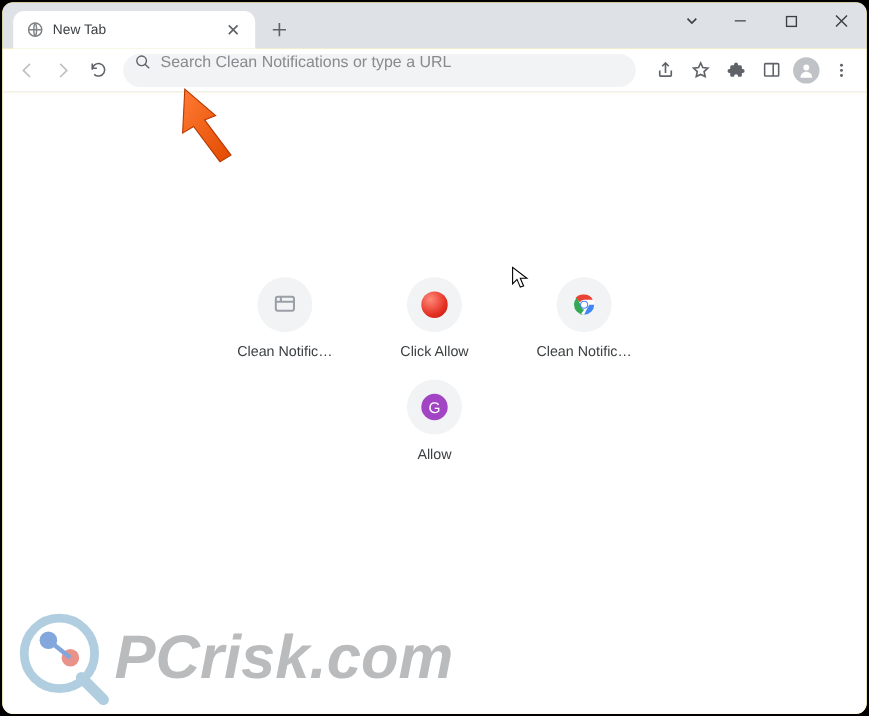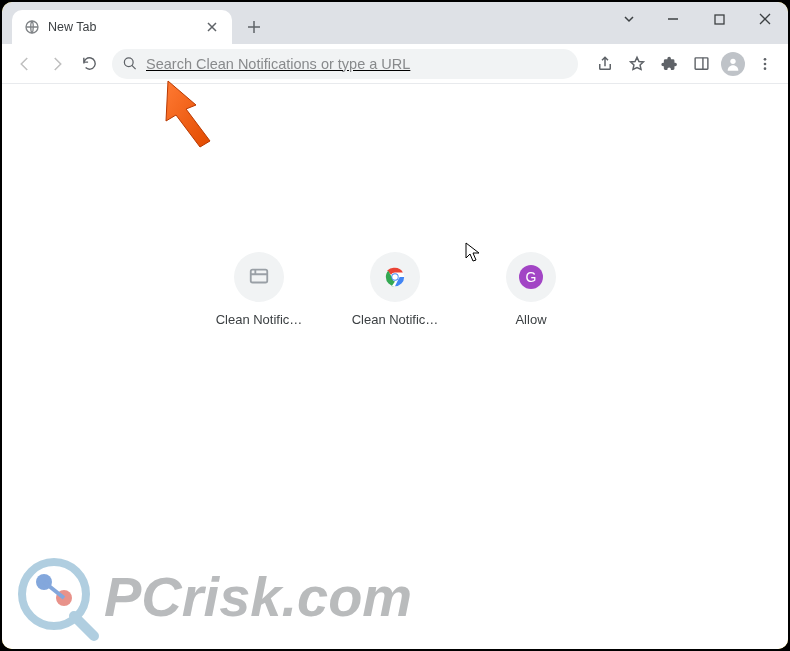--- a/index.html
+++ b/index.html
@@ -12,21 +12,21 @@
     .tab-title { font-size:12.5px; color:#3c4043; flex:1; white-space:nowrap; overflow:hidden; text-overflow:ellipsis; }
     .tab-close { width:16px;height:16px;display:flex;align-items:center;justify-content:center;border-radius:50%;cursor:pointer;color:#5f6368;}
     .newtab { width:28px;height:28px;margin-left:8px;margin-bottom:3px;border-radius:50%;display:flex;align-items:center;justify-content:center;cursor:pointer;color:#5f6368;}
     .win-controls { position:absolute; right:0; top:0; height:34px; display:flex; align-items:center; }
     .win-btn { width:46px;height:30px;display:flex;align-items:center;justify-content:center;cursor:pointer;color:#3c4043;}
     .tab-search { width:30px;height:30px;display:flex;align-items:center;justify-content:center;cursor:pointer;color:#5f6368;margin-right:6px;}
     
     .toolbar { height:40px; background:#fff; border-bottom:1px solid #e8eaed; display:flex; align-items:center; padding:0 8px; gap:2px;}
     .tbtn { width:30px;height:30px;border-radius:50%;display:flex;align-items:center;justify-content:center;color:#5f6368;cursor:pointer;}
     .tbtn.disabled{color:#bfbfbf;cursor:default;}
-    .omnibox { flex:1; height:30px; background:#f1f3f4; border-radius:15px; display:flex; align-items:center; padding:0 10px; gap:8px; margin:0 6px; cursor:text;text-decoration:underline;}
+    .omnibox { flex:1; height:30px; background:#f1f3f4; border-radius:15px; display:flex; padding:0 10px; gap:8px; margin:0 6px; cursor:text;}
     .omnibox svg{flex:0 0 16px;color:#5f6368;}
     .omnibox-text{font-size:14.5px;color:#888a8c;flex:1;}
     .tools-right{display:flex;align-items:center;gap:2px;margin-left:4px;}
     .avatar{width:24px;height:24px;border-radius:50%;background:#bfc3c8;display:flex;align-items:center;justify-content:center;}
     
     .content{flex:1;background:#fff;position:relative;}
     .shortcuts{position:absolute;top:168px;left:50%;transform:translateX(-50%);width:440px;display:flex;flex-wrap:wrap;justify-content:center;column-gap:24px;row-gap:18px;}
     .shortcut{width:112px;display:flex;flex-direction:column;align-items:center;cursor:pointer;}
     .sc-icon{width:50px;height:50px;border-radius:50%;background:#f1f3f4;display:flex;align-items:center;justify-content:center;margin-bottom:10px;}
     .sc-label{font-size:13px;color:#3c4043;text-align:center;white-space:nowrap;overflow:hidden;text-overflow:ellipsis;width:100%;}
@@ -159,20 +159,26 @@
       <div class="shortcut">
         <div class="sc-icon">
           <svg width="22" height="22" viewBox="0 0 24 24" fill="none" stroke="#9aa0a6" stroke-width="2">
               <rect x="3" y="4" width="18" height="14" rx="2"></rect>
               <path d="M3 9h18M8 4v5"></path>
             </svg>
         </div>
         <span class="sc-label">Clean Notific…</span>
       </div>
 
+      <div class="shortcut">
+        <div class="sc-icon">
+          <div class="ic-red"></div>
+        </div>
+        <span class="sc-label">Click Allow</span>
+      </div>
 
       <div class="shortcut">
         <div class="sc-icon">
           <svg width="22" height="22" viewBox="0 0 24 24">
               <circle cx="12" cy="12" r="10" fill="#fff"></circle>
               <path fill="#ea4335" d="M12 2a10 10 0 018.66 5H12a5 5 0 00-4.33 2.5L3.51 5A10 10 0 0112 2z"></path>
               <path fill="#4285f4" d="M22 12a10 10 0 01-10 10l3.67-7.5A5 5 0 0017 12h5z"></path>
               <path fill="#34a853" d="M12 22A10 10 0 012 12c0-2.6 1-5 2.6-6.8l4.07 7.05A5 5 0 0012 17l-3.67 5z"></path>
               <circle cx="12" cy="12" r="4" fill="#4285f4"></circle>
               <circle cx="12" cy="12" r="3" fill="#fff"></circle>

